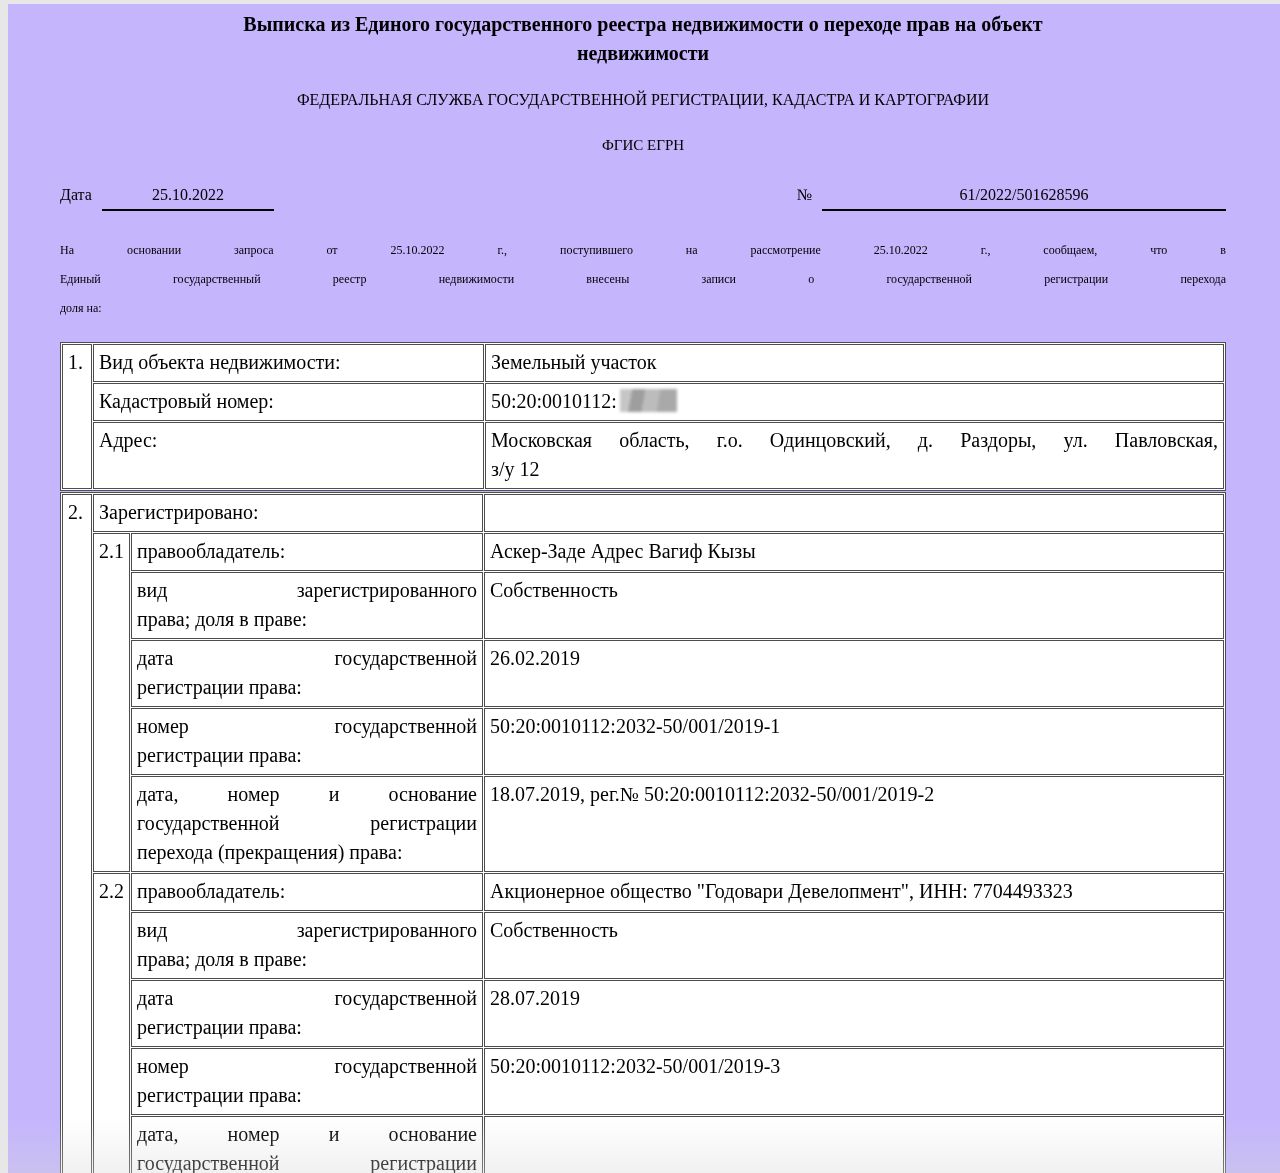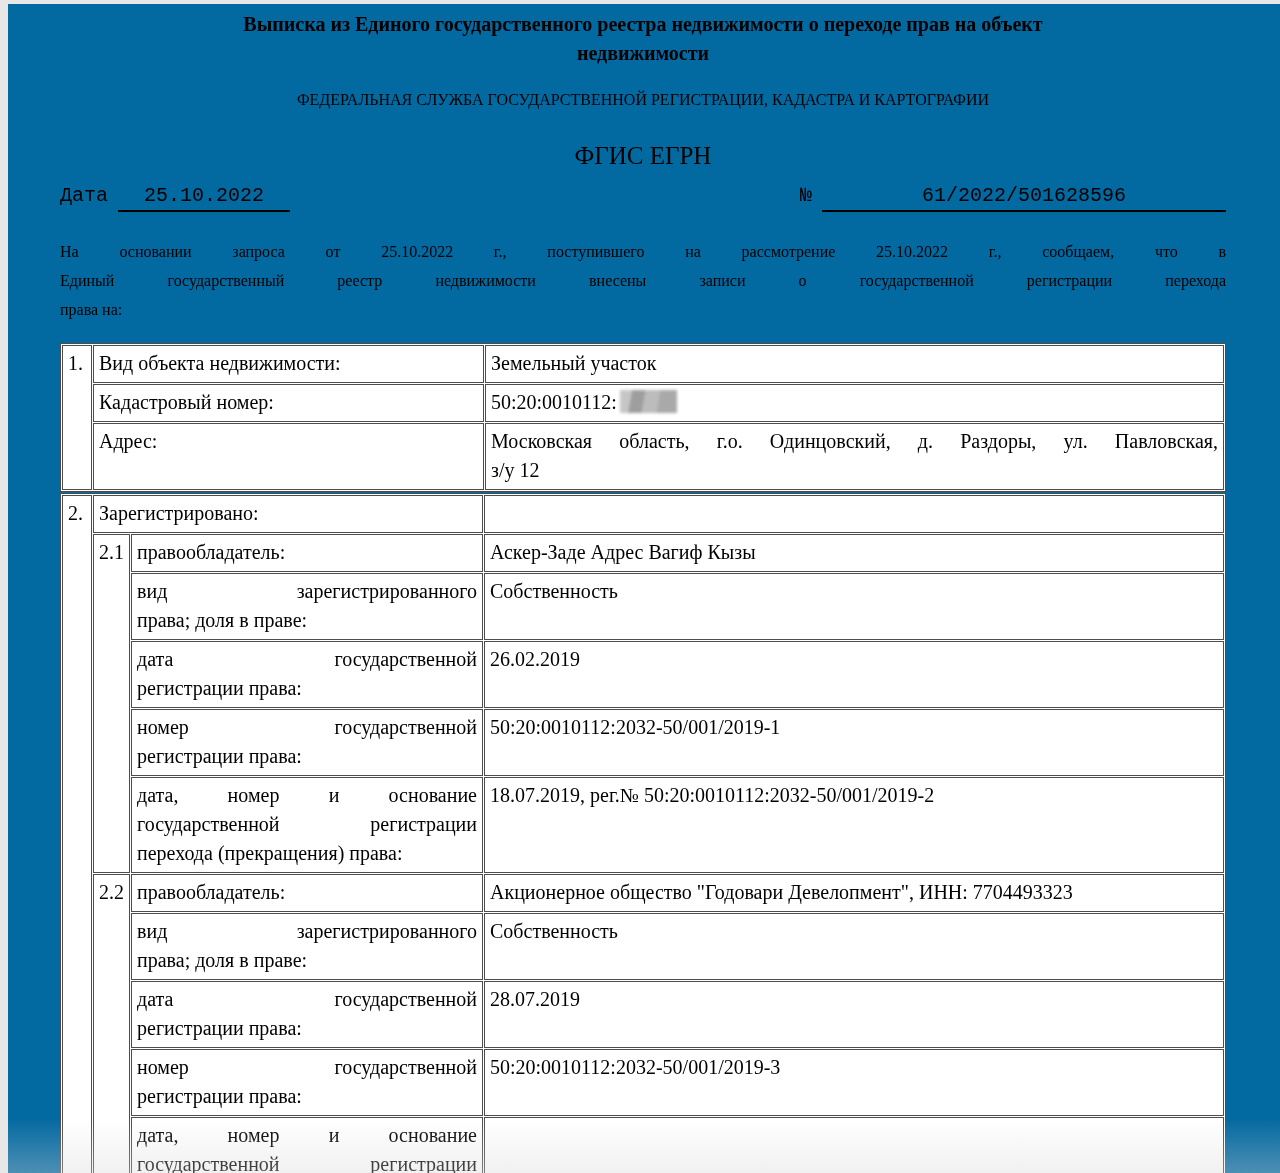--- a/index.html
+++ b/index.html
@@ -8,21 +8,21 @@
     width: 1280px; height: 1173px;
     overflow: hidden;
     background: #e7e7e7;
     font-family: "Liberation Serif", "DejaVu Serif", serif;
     color: #000;
   }
   .page {
     position: absolute;
     left: 8px; top: 4px;
     width: 1272px; height: 1169px;
-    background: #0369a1;
+    background: #c4b5fd;
   }
   .page::after {
     content: "";
     position: absolute;
     left: 0; right: 0; bottom: 0; height: 55px;
     background: linear-gradient(rgba(220,220,220,0), rgba(214,214,214,0.35));
     pointer-events: none;
   }
   .content {
     padding: 4px 54px 0 52px; 
@@ -36,48 +36,47 @@
     font-size: 20px;
     line-height: 29px;
   }
   .agency {
     margin-top: 17px;
     text-align: center;
     font-size: 16px;
     line-height: 29px;
   }
   .fgis {
-    margin-top: 27px;
-    text-align: center;
-    font-size: 25px;
+    margin-top: 17px;
+    text-align: center;
+    font-size: 15px;
     line-height: 29px;
   }
   .date-row {
-    margin-top: 13px;
+    margin-top: 22px;
     display: flex;
     justify-content: space-between;
     align-items: baseline;
-    font-size: 20px;
+    font-size: 16px;
     line-height: 26px;
-    font-family: Liberation Mono, monospace;
   }
   .uline {
     display: inline-block;
     border-bottom: 2px solid #000;
     text-align: center;
     margin-left: 10px;
     padding-bottom: 1px;
   }
   .uline.w-date { width: 172px; }
   .uline.w-num  { width: 404px; }
 
   
   .intro {
     margin-top: 25px;
-    font-size: 16px;
+    font-size: 12px;
     line-height: 29px;
   }
   .jl { text-align: justify; text-align-last: justify; }
 
   
   table.doc {
     table-layout: fixed;
     border-collapse: separate;
     border-spacing: 1px;
     border: 1px solid #4d4d4d;
@@ -125,21 +124,21 @@
         <span>Дата</span><span class="uline w-date">25.10.2022</span>
       </span>
       <span>
         <span>№</span><span class="uline w-num">61/2022/501628596</span>
       </span>
     </div>
 
     <div class="intro">
       <div class="jl">На основании запроса от 25.10.2022 г., поступившего на рассмотрение 25.10.2022 г., сообщаем, что в</div>
       <div class="jl">Единый государственный реестр недвижимости внесены записи о государственной регистрации перехода</div>
-      <div>права на:</div>
+      <div>доля на:</div>
     </div>
 
     <table class="doc first">
       <colgroup>
           <col style="width:30px">
           <col style="width:391px">
           <col>
         </colgroup>
       <tbody>
           <tr>

